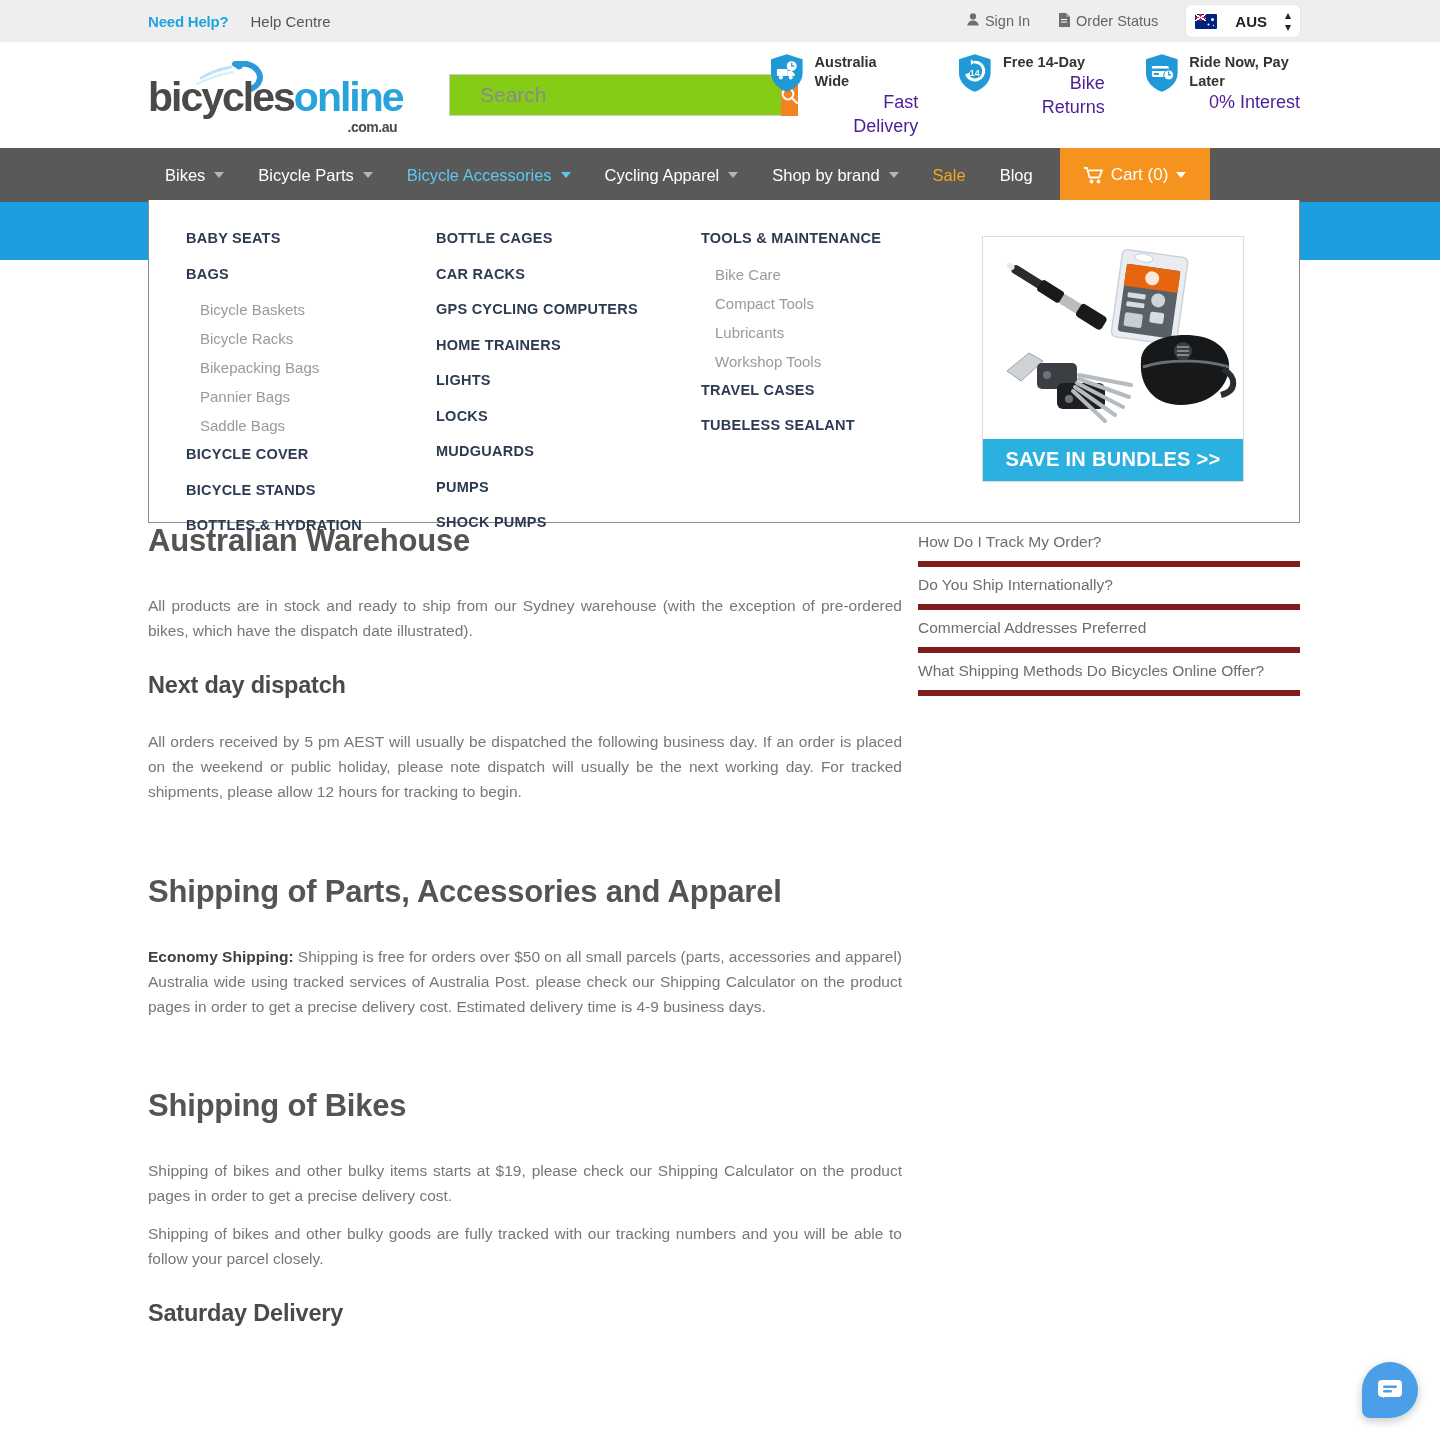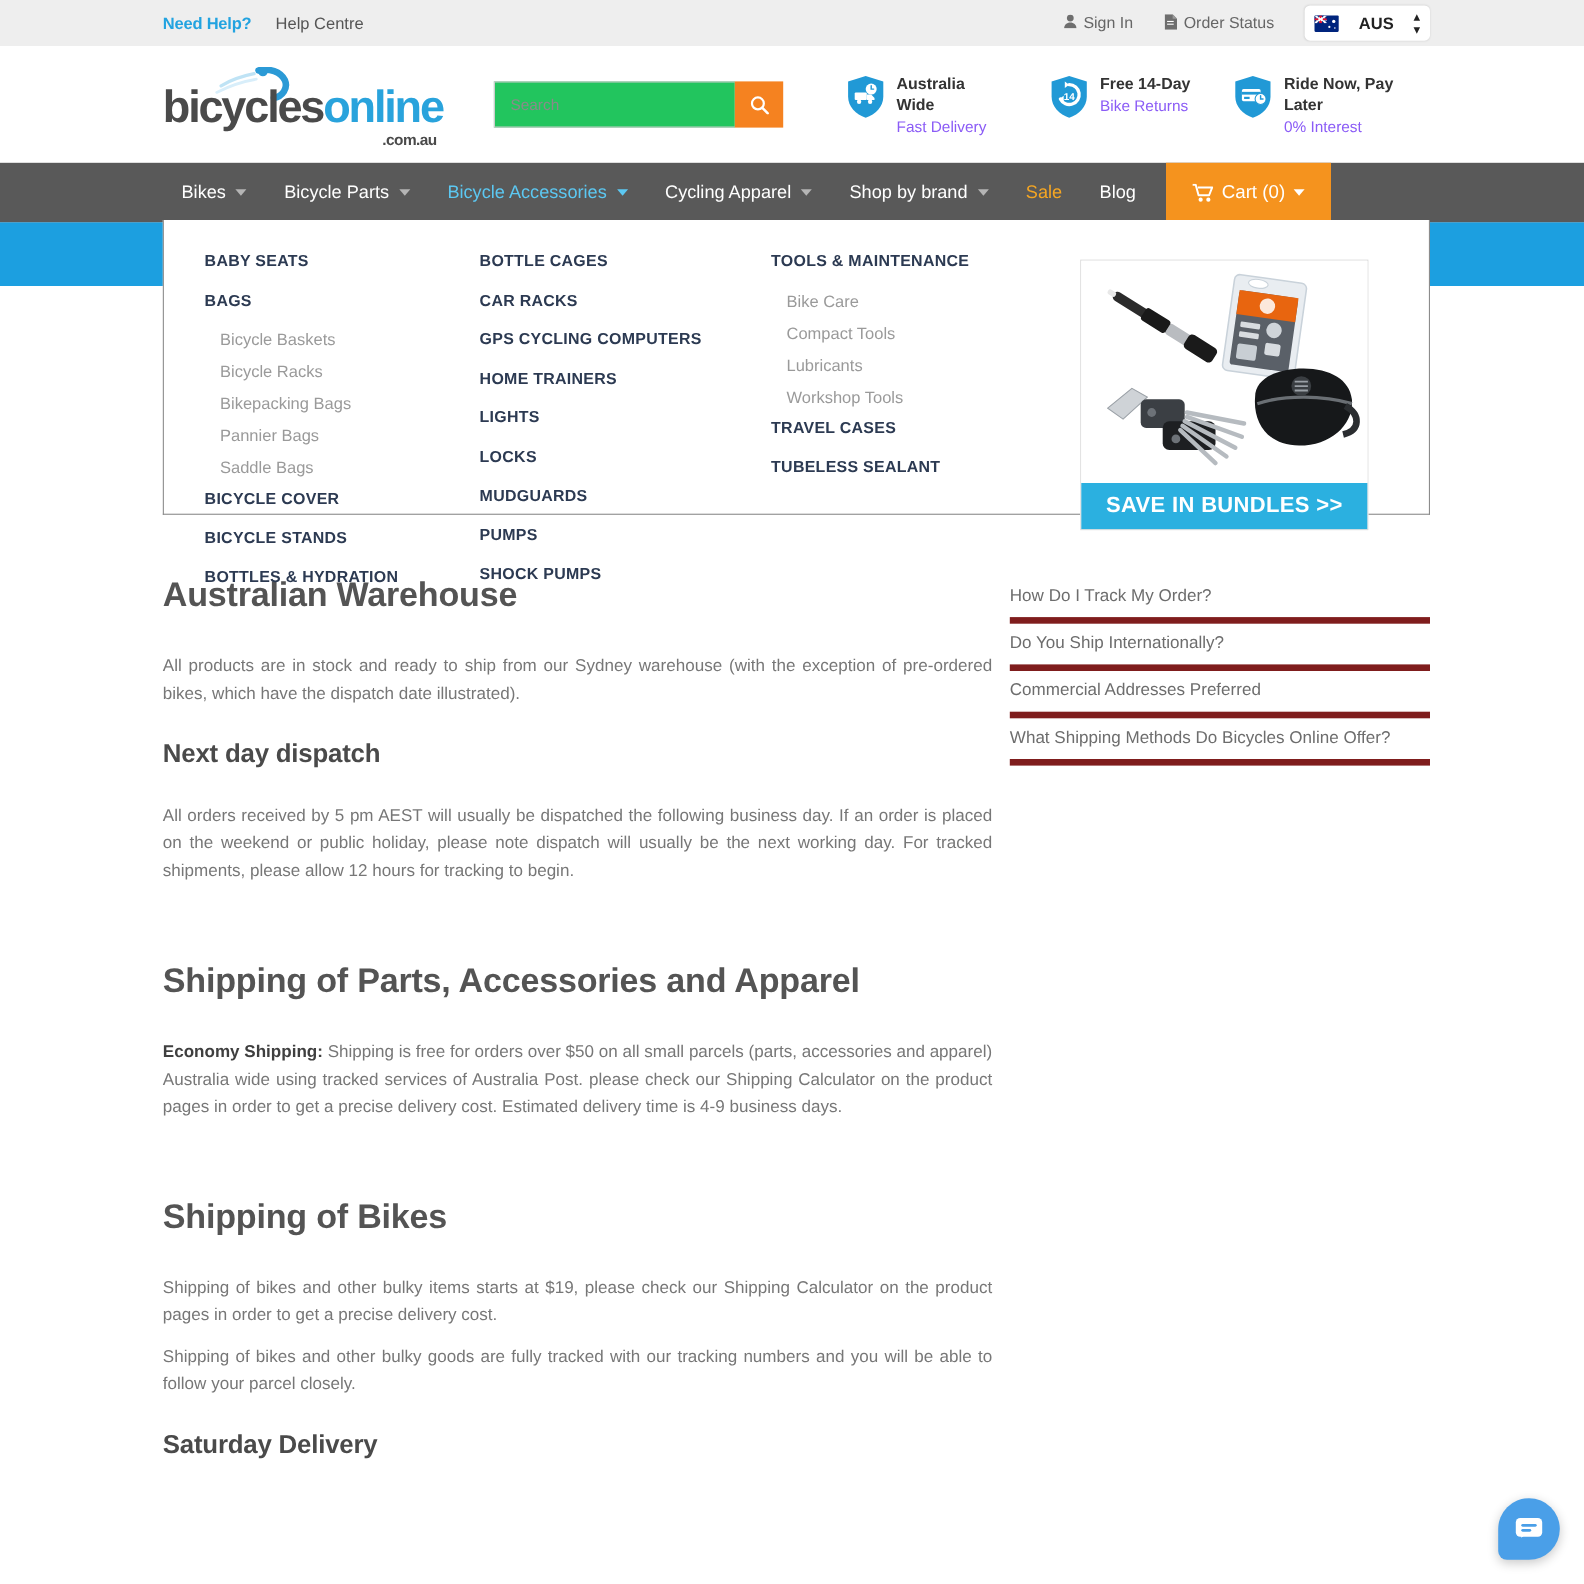--- a/index.html
+++ b/index.html
@@ -82,35 +82,35 @@
   .logo-swoosh {
     position: absolute; left: 47px; top: -14px;
     width: 72px; height: 34px; pointer-events: none;
   }
 
   .search-wrap {
     display: flex; margin-left: 46px; width: 263px; height: 42px;
   }
   .search-input {
     flex: 1; border: 1px solid #cccccc; border-right: none;
-    padding: 0 14px; font-size: 14px; color: #333;
+    padding: 0 30px; font-size: 21px; color: #333;
     font-family: "Liberation Sans", sans-serif; outline: none;
-    background: #22c55e;
+    background: #84cc16;
   }
   .search-input::placeholder { color: #8a8a8a; }
   .search-btn {
     width: 44px; background: #f58220; border: none; cursor: pointer;
     display: flex; align-items: center; justify-content: center;
   }
 
   .promos { display: flex; margin-left: 58px; gap: 40px; align-items: flex-start; }
   .promo { display: flex; gap: 11px; align-items: flex-start; padding-top: 2px; }
   .promo-txt { line-height: 1.32; }
   .promo-t1 { font-size: 14.5px; font-weight: bold; color: #333; max-width: 100px; }
-  .promo-t2 { font-size: 14px; color: #8b5cf6; }
+  .promo-t2 { font-size: 18px; color: #4c1d95; text-align: right; }
   .promo.wide .promo-t1 { max-width: 112px; }
 
   
   .navbar {
     height: 54px; background: #595959;
     display: flex; align-items: stretch;
     padding-left: 148px; position: relative; z-index: 40;
   }
   .nav-item {
     display: flex; align-items: center; gap: 9px;
@@ -131,21 +131,21 @@
 
   
   .blue-banner {
     position: absolute; left: 0; top: 202px; width: 1440px; height: 58px;
     background: #1c9fe0; z-index: 5;
   }
 
   
   .mega {
     position: absolute; left: 148px; top: 200px;
-    width: 1152px; height: 268px;
+    width: 1152px; height: 323px;
     background: #ffffff; border: 1px solid #8c8c8c; border-top: none;
     z-index: 50; display: flex; padding: 24px 0 0 0;
   }
   .mega-col { padding-top: 6px; }
   .mega-col.c1 { width: 276px; padding-left: 37px; }
   .mega-col.c2 { width: 276px; padding-left: 11px; }
   .mega-col.c3 { width: 265px; padding-left: 0px; }
   .mega-col.c4 { flex: 1; padding-left: 16px; padding-top: 12px; }
   .mega-head {
     font-size: 14.5px; font-weight: bold; color: #2c3a52;

